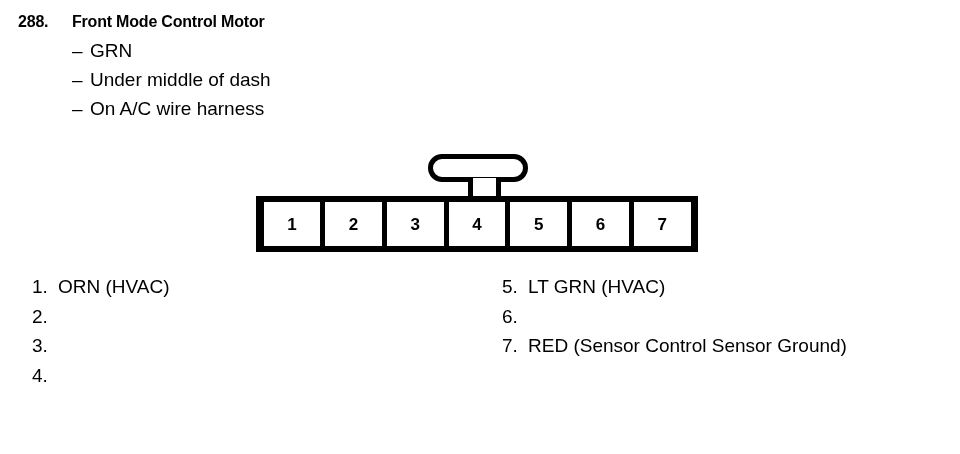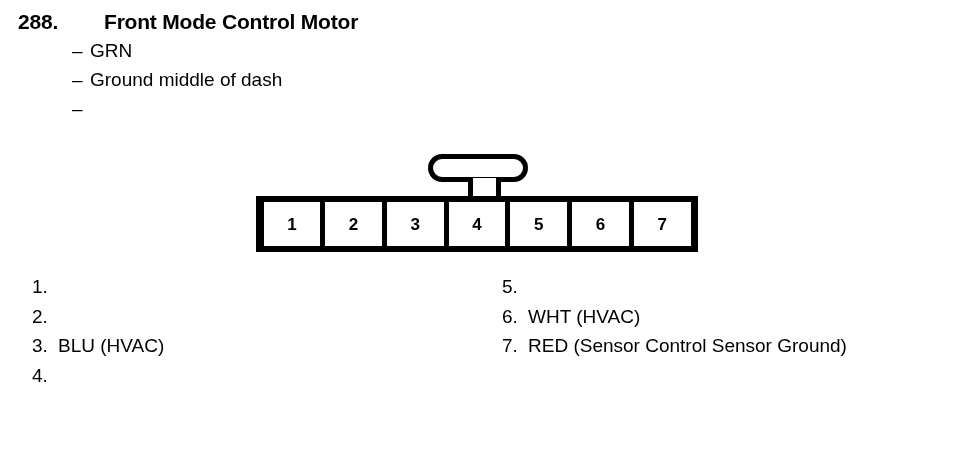--- a/index.html
+++ b/index.html
@@ -21,31 +21,30 @@
   #header-block {
     position: absolute;
     left: 18px;
     top: 9px;
     width: 700px;
   }
   #entry-heading {
     display: flex;
     align-items: center;
     font-weight: bold;
-    font-size: 21px;
+    font-size: 16px;
     line-height: 25px;
     letter-spacing: -0.2px;
   }
   #entry-number {
     min-width: 54px;
     white-space: pre;
   }
   #entry-title {
     white-space: pre;
-    margin-left: 32px;
   }
 
   #detail-list {
     margin: 0;
     padding: 0;
     list-style: none;
     position: absolute;
     left: 72px;
     top: 36px;
   }
@@ -153,24 +152,25 @@
   </div>
 </div>
 
 <ul id="detail-list">
   <li class="detail-item">
     <span class="detail-dash">–</span>
     <span>GRN</span>
   </li>
   <li class="detail-item">
     <span class="detail-dash">–</span>
-    <span>Ground middle of dash</span>
+    <span>Under middle of dash</span>
   </li>
   <li class="detail-item">
     <span class="detail-dash">–</span>
+    <span>On A/C wire harness</span>
   </li>
 </ul>
 
 <div id="connector-figure">
 
   <div id="connector-tab"></div>
   <div id="tab-neck-fill"></div>
 
   <div id="connector-body">
     <div class="pin-cell">1</div>
@@ -181,40 +181,40 @@
     <div class="pin-cell">6</div>
     <div class="pin-cell">7</div>
   </div>
 </div>
 
 <div id="pin-legend">
 
   <div class="legend-column" id="legend-column-left">
     <div class="legend-entry">
       <span class="legend-index">1.</span>
+      <span>ORN (HVAC)</span>
     </div>
     <div class="legend-entry">
       <span class="legend-index">2.</span>
     </div>
     <div class="legend-entry">
       <span class="legend-index">3.</span>
-      <span>BLU (HVAC)</span>
     </div>
     <div class="legend-entry">
       <span class="legend-index">4.</span>
     </div>
   </div>
 
   <div class="legend-column" id="legend-column-right">
     <div class="legend-entry">
       <span class="legend-index">5.</span>
+      <span>LT GRN (HVAC)</span>
     </div>
     <div class="legend-entry">
       <span class="legend-index">6.</span>
-      <span>WHT (HVAC)</span>
     </div>
     <div class="legend-entry">
       <span class="legend-index">7.</span>
       <span>RED (Sensor Control Sensor Ground)</span>
     </div>
   </div>
 
 </div>
 
 </body></html>

